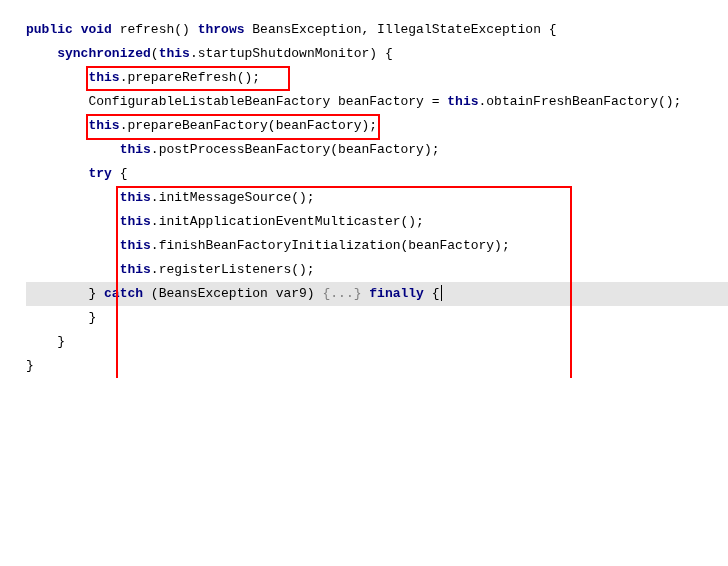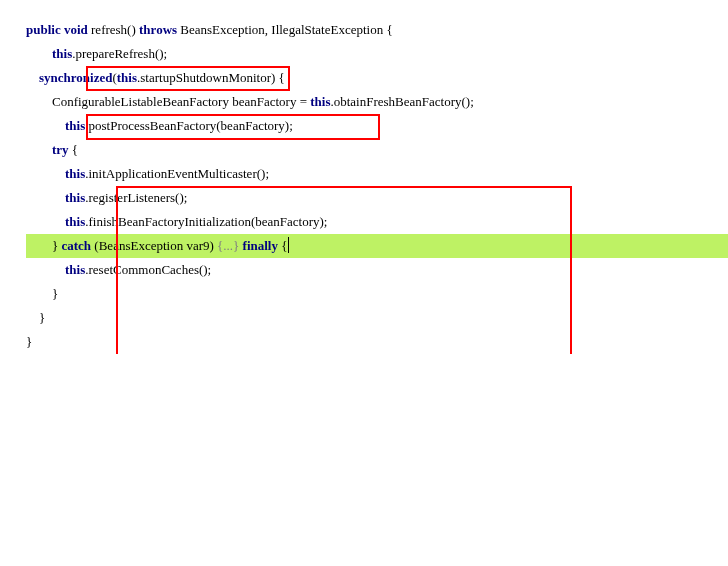--- a/index.html
+++ b/index.html
@@ -5,24 +5,24 @@
   body {
     margin: 0;
     padding: 18px 0 0 26px;
     background: #ffffff;
     font-family: "Courier New", Consolas, monospace;
     font-size: 13px;
     line-height: 24px;
     color: #000000;
     width: 702px;
   }
-  .line { white-space: pre; position: relative; font-family: Liberation Serif, serif; }
+  .line { white-space: pre; position: relative; }
   .kw { color: #000080; font-weight: bold; }
   .highlight-line {
-    background: #bef264;
+    background: #e5e5e5;
     display: block;
   }
   .fold { color: #808080; }
   .caret {
     display: inline-block;
     border-left: 1px solid #000;
     height: 16px;
     vertical-align: text-bottom;
     margin-left: 1px;
   }
@@ -33,47 +33,48 @@
   }
   #container { position: relative; }
 </style>
 </head>
 <body>
 
 <div id="container">
 
 <div class="line"><span class="kw">public</span><span> </span><span class="kw">void</span><span> refresh() </span><span class="kw">throws</span><span> BeansException, IllegalStateException {</span></div>
 
+<div class="line"><span>    </span><span class="kw">synchronized</span><span>(</span><span class="kw">this</span><span>.startupShutdownMonitor) {</span></div>
+
 <div class="line"><span>        </span><span class="kw">this</span><span>.prepareRefresh();</span></div>
-
-<div class="line"><span>    </span><span class="kw">synchronized</span><span>(</span><span class="kw">this</span><span>.startupShutdownMonitor) {</span></div>
 
 <div class="line"><span>        </span><span>ConfigurableListableBeanFactory beanFactory = </span><span class="kw">this</span><span>.obtainFreshBeanFactory();</span></div>
 
+<div class="line"><span>        </span><span class="kw">this</span><span>.prepareBeanFactory(beanFactory);</span></div>
 
 <div class="line"><span></span></div>
 
 <div class="line"><span>            </span><span class="kw">this</span><span>.postProcessBeanFactory(beanFactory);</span></div>
 
 <div class="line"><span>        </span><span class="kw">try</span><span> {</span></div>
 
 
 
+<div class="line"><span>            </span><span class="kw">this</span><span>.initMessageSource();</span></div>
 
 <div class="line"><span>            </span><span class="kw">this</span><span>.initApplicationEventMulticaster();</span></div>
 
 
+<div class="line"><span>            </span><span class="kw">this</span><span>.finishBeanFactoryInitialization(beanFactory);</span></div>
+
 <div class="line"><span>            </span><span class="kw">this</span><span>.registerListeners();</span></div>
-
-<div class="line"><span>            </span><span class="kw">this</span><span>.finishBeanFactoryInitialization(beanFactory);</span></div>
 
 
 <div class="line highlight-line"><span>        </span><span>} </span><span class="kw">catch</span><span> (BeansException var9) </span><span class="fold">{...}</span><span class="kw"> finally</span><span> {</span><span class="caret"></span></div>
 
-<div class="line"><span>            </span><span class="kw">this</span><span>.resetCommonCaches();</span></div>
 
 <div class="line"><span>        </span><span>}</span></div>
 
 <div class="line"><span></span></div>
 
 <div class="line"><span>    </span><span>}</span></div>
 
 <div class="line"><span>}</span></div>
 
 <div class="redbox" style="left:60px; top:48px; width:200px; height:21px;"></div>

